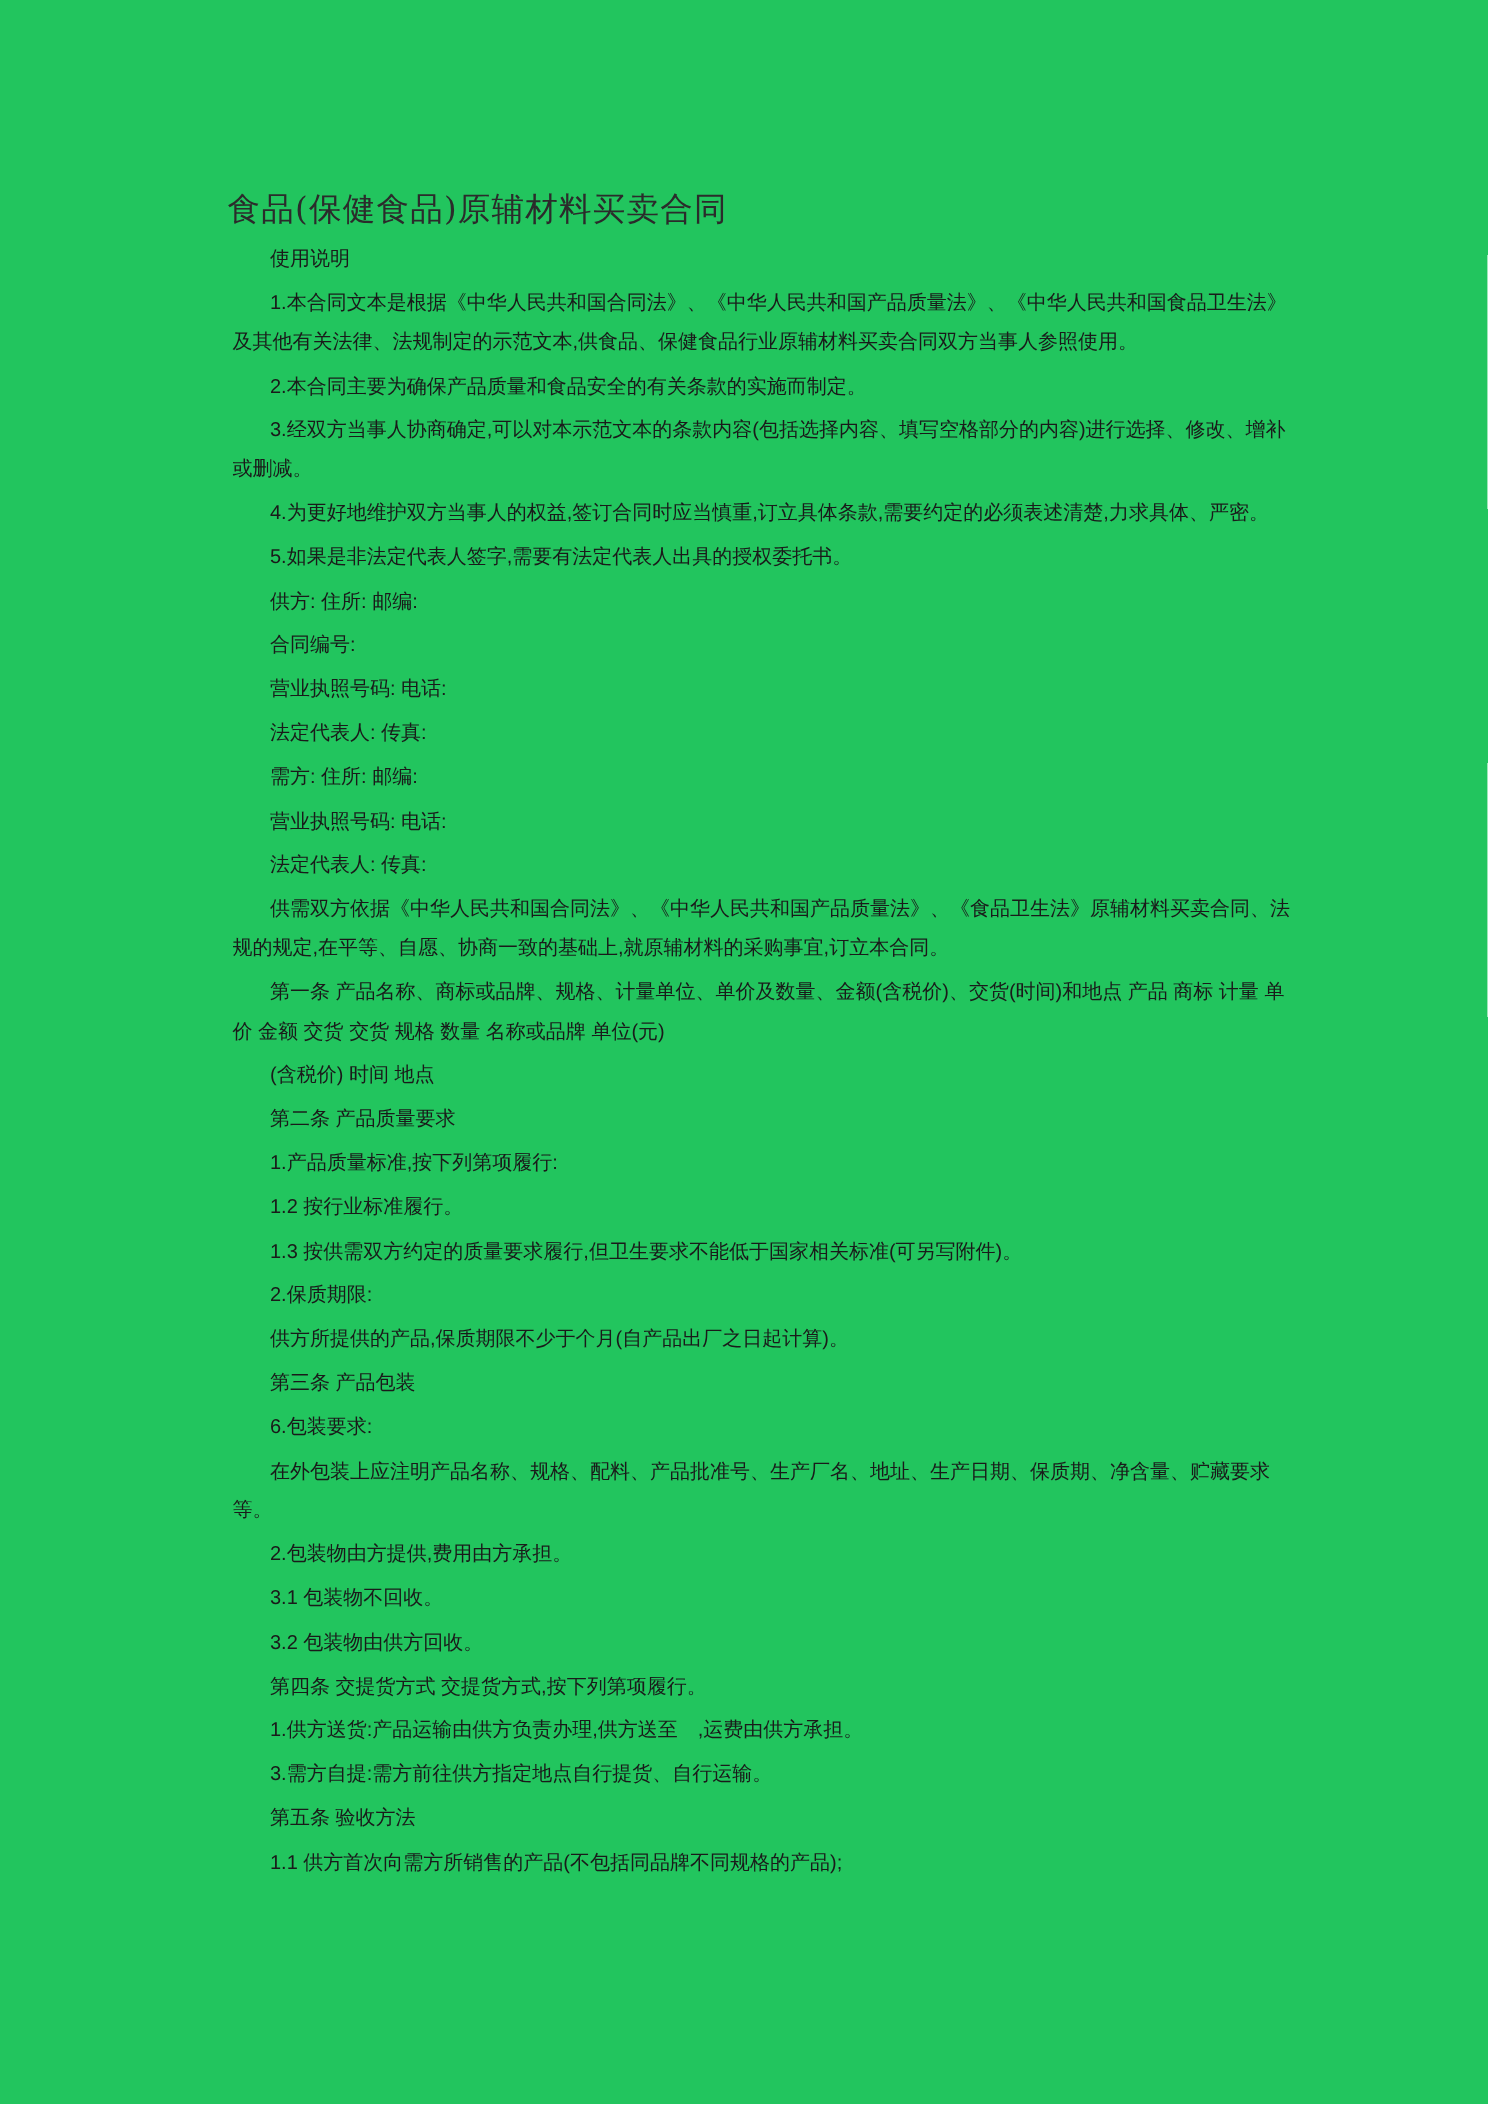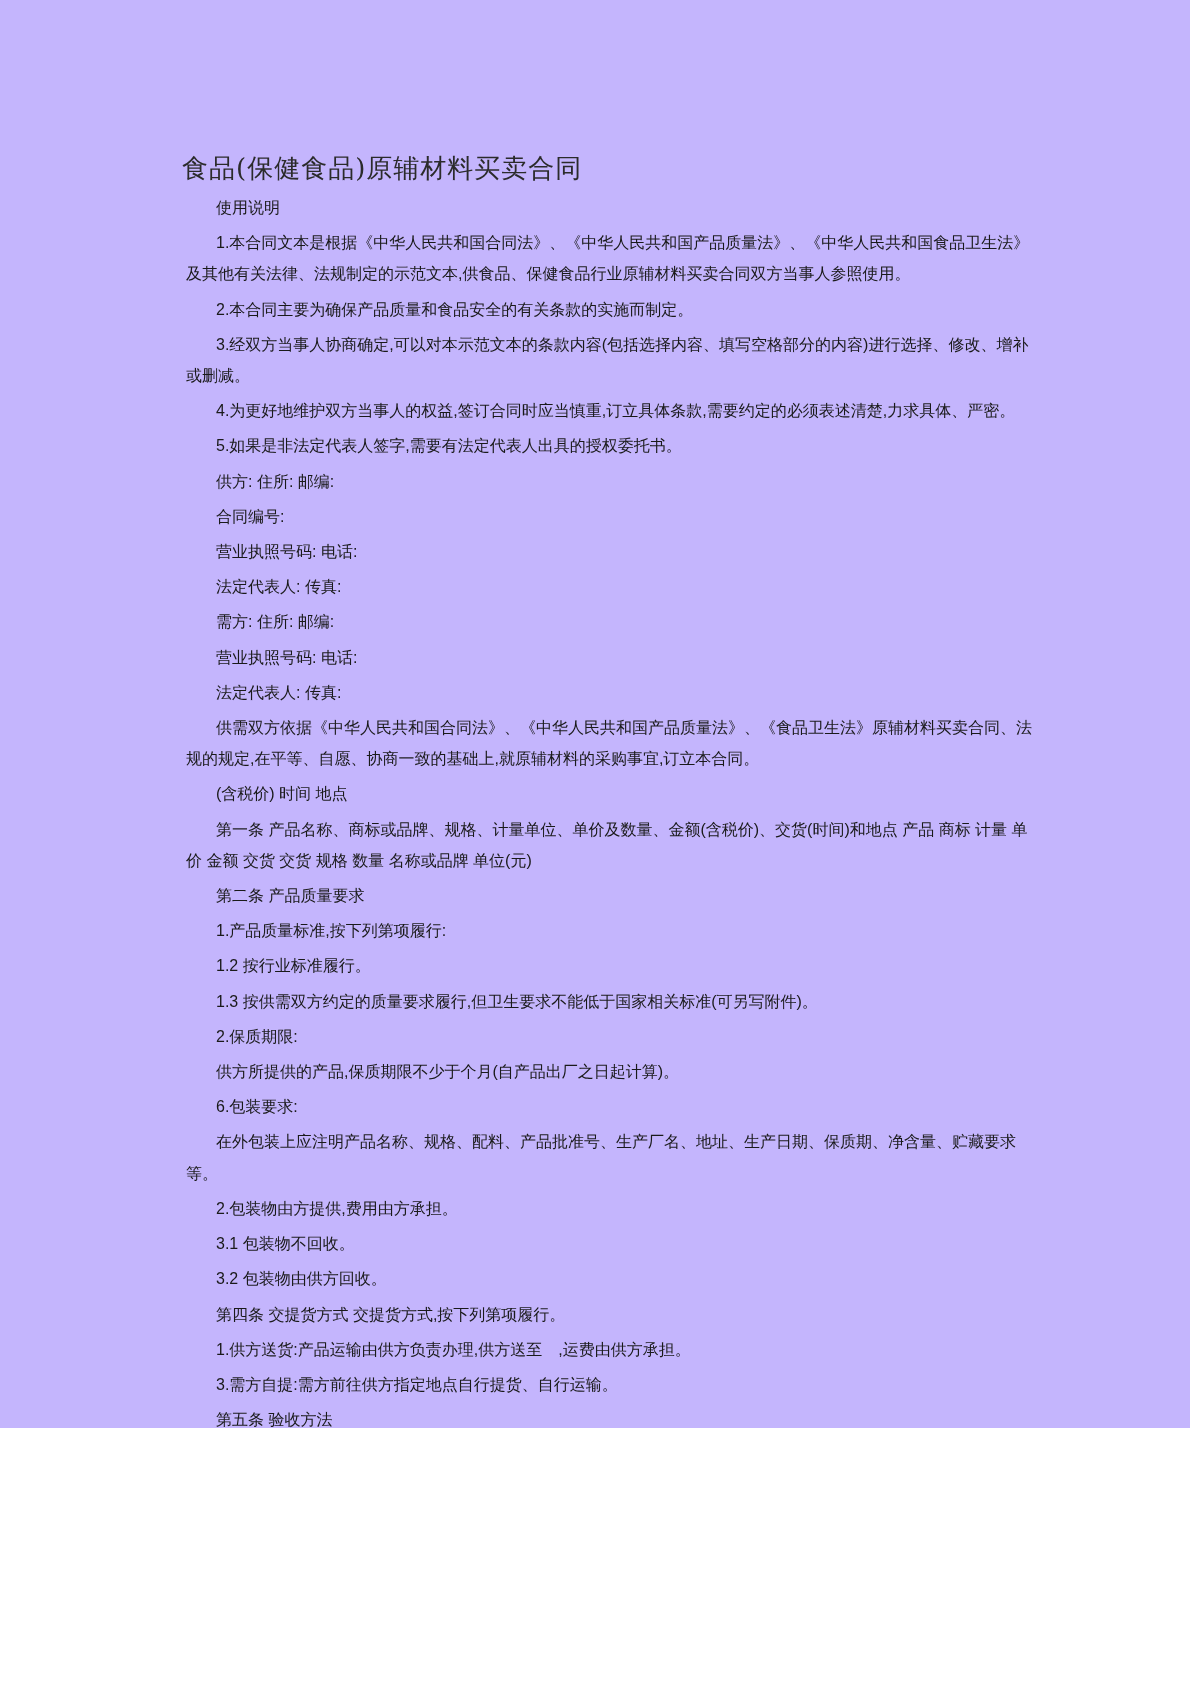--- a/index.html
+++ b/index.html
@@ -3,22 +3,22 @@
 <meta charset="utf-8">
 <style>
   html, body {
     margin: 0;
     padding: 0;
     background: #ffffff;
   }
   .page {
     position: relative;
     width: 1190px;
-    height: 1428px;
-    background: #c4b5fd;
+    height: 1683px;
+    background: #22c55e;
     overflow: hidden;
   }
   .content {
     position: absolute;
     left: 182px;
     top: 150px;
     width: 856px;
     color: #1a1a1a;
   }
   .doc-title {
@@ -55,28 +55,29 @@
         <p class="para">4.为更好地维护双方当事人的权益,签订合同时应当慎重,订立具体条款,需要约定的必须表述清楚,力求具体、严密。</p>
         <p class="para">5.如果是非法定代表人签字,需要有法定代表人出具的授权委托书。</p>
         <p class="para">供方: 住所: 邮编:</p>
         <p class="para">合同编号:</p>
         <p class="para">营业执照号码: 电话:</p>
         <p class="para">法定代表人: 传真:</p>
         <p class="para">需方: 住所: 邮编:</p>
         <p class="para">营业执照号码: 电话:</p>
         <p class="para">法定代表人: 传真:</p>
         <p class="para">供需双方依据《中华人民共和国合同法》、《中华人民共和国产品质量法》、《食品卫生法》原辅材料买卖合同、法规的规定,在平等、自愿、协商一致的基础上,就原辅材料的采购事宜,订立本合同。</p>
+        <p class="para">第一条 产品名称、商标或品牌、规格、计量单位、单价及数量、金额(含税价)、交货(时间)和地点 产品 商标 计量 单价 金额 交货 交货 规格 数量 名称或品牌 单位(元)</p>
         <p class="para">(含税价) 时间 地点</p>
-        <p class="para">第一条 产品名称、商标或品牌、规格、计量单位、单价及数量、金额(含税价)、交货(时间)和地点 产品 商标 计量 单价 金额 交货 交货 规格 数量 名称或品牌 单位(元)</p>
         <p class="para">第二条 产品质量要求</p>
         <p class="para">1.产品质量标准,按下列第项履行:</p>
         <p class="para">1.2 按行业标准履行。</p>
         <p class="para">1.3 按供需双方约定的质量要求履行,但卫生要求不能低于国家相关标准(可另写附件)。</p>
         <p class="para">2.保质期限:</p>
         <p class="para">供方所提供的产品,保质期限不少于个月(自产品出厂之日起计算)。</p>
+        <p class="para">第三条 产品包装</p>
         <p class="para">6.包装要求:</p>
         <p class="para">在外包装上应注明产品名称、规格、配料、产品批准号、生产厂名、地址、生产日期、保质期、净含量、贮藏要求等。</p>
         <p class="para">2.包装物由方提供,费用由方承担。</p>
         <p class="para">3.1 包装物不回收。</p>
         <p class="para">3.2 包装物由供方回收。</p>
         <p class="para">第四条 交提货方式 交提货方式,按下列第项履行。</p>
         <p class="para">1.供方送货:产品运输由供方负责办理,供方送至　,运费由供方承担。</p>
         <p class="para">3.需方自提:需方前往供方指定地点自行提货、自行运输。</p>
         <p class="para">第五条 验收方法</p>
         <p class="para">1.1 供方首次向需方所销售的产品(不包括同品牌不同规格的产品);</p>

